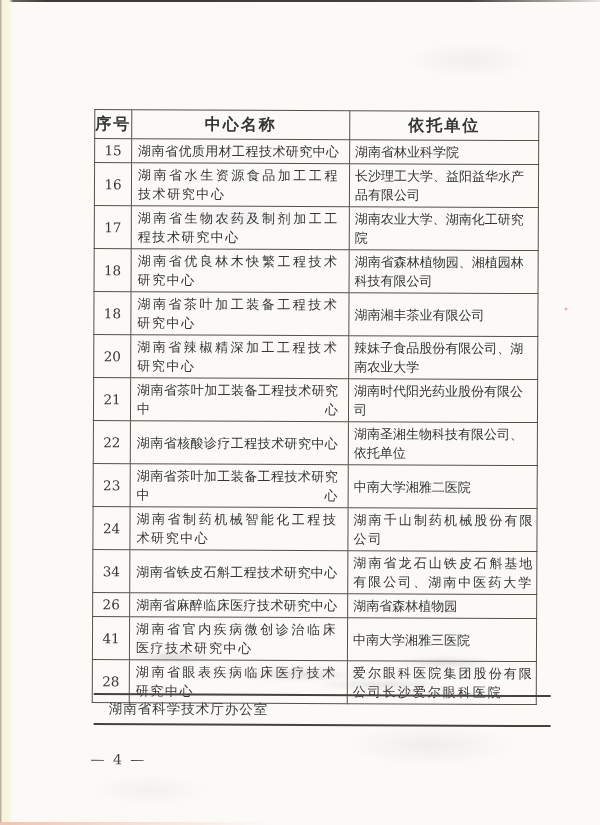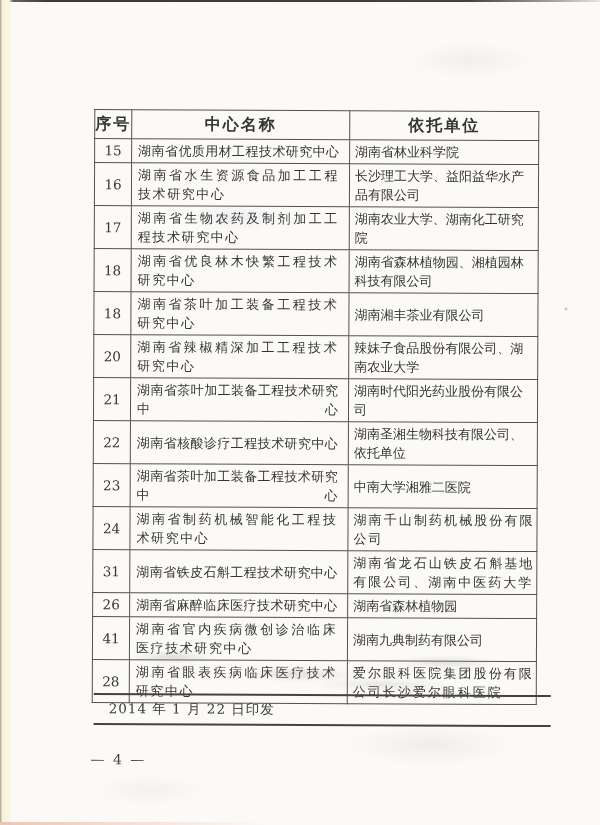--- a/index.html
+++ b/index.html
@@ -132,44 +132,44 @@
           <td class="no">23</td>
           <td class="name spread">湖南省茶叶加工装备工程技术研究中心</td>
           <td class="org">中南大学湘雅二医院</td>
         </tr>
         <tr>
           <td class="no">24</td>
           <td class="name wide">湖南省制药机械智能化工程技术研究中心</td>
           <td class="org wide">湖南千山制药机械股份有限公司</td>
         </tr>
         <tr>
-          <td class="no">31</td>
+          <td class="no">34</td>
           <td class="name spread">湖南省铁皮石斛工程技术研究中心</td>
           <td class="org wide">湖南省龙石山铁皮石斛基地有限公司、湖南中医药大学</td>
         </tr>
         <tr>
           <td class="no">26</td>
           <td class="name spread">湖南省麻醉临床医疗技术研究中心</td>
           <td class="org">湖南省森林植物园</td>
         </tr>
         <tr>
           <td class="no">41</td>
           <td class="name wide">湖南省官内疾病微创诊治临床医疗技术研究中心</td>
-          <td class="org">湖南九典制药有限公司</td>
+          <td class="org">中南大学湘雅三医院</td>
         </tr>
         <tr>
           <td class="no">28</td>
           <td class="name wide">湖南省眼表疾病临床医疗技术研究中心</td>
           <td class="org wide">爱尔眼科医院集团股份有限公司长沙爱尔眼科医院</td>
         </tr>
       </tbody>
     </table>
 
     <div class="ghost"></div>
 
     <div class="colophon">
-      <span>2014 年 1 月 22 日印发</span>
+      <span>湖南省科学技术厅办公室</span>
     </div>
 
     <div class="page-num">— 4 —</div>
 
   </div>
 </div>
 
 </body></html>

